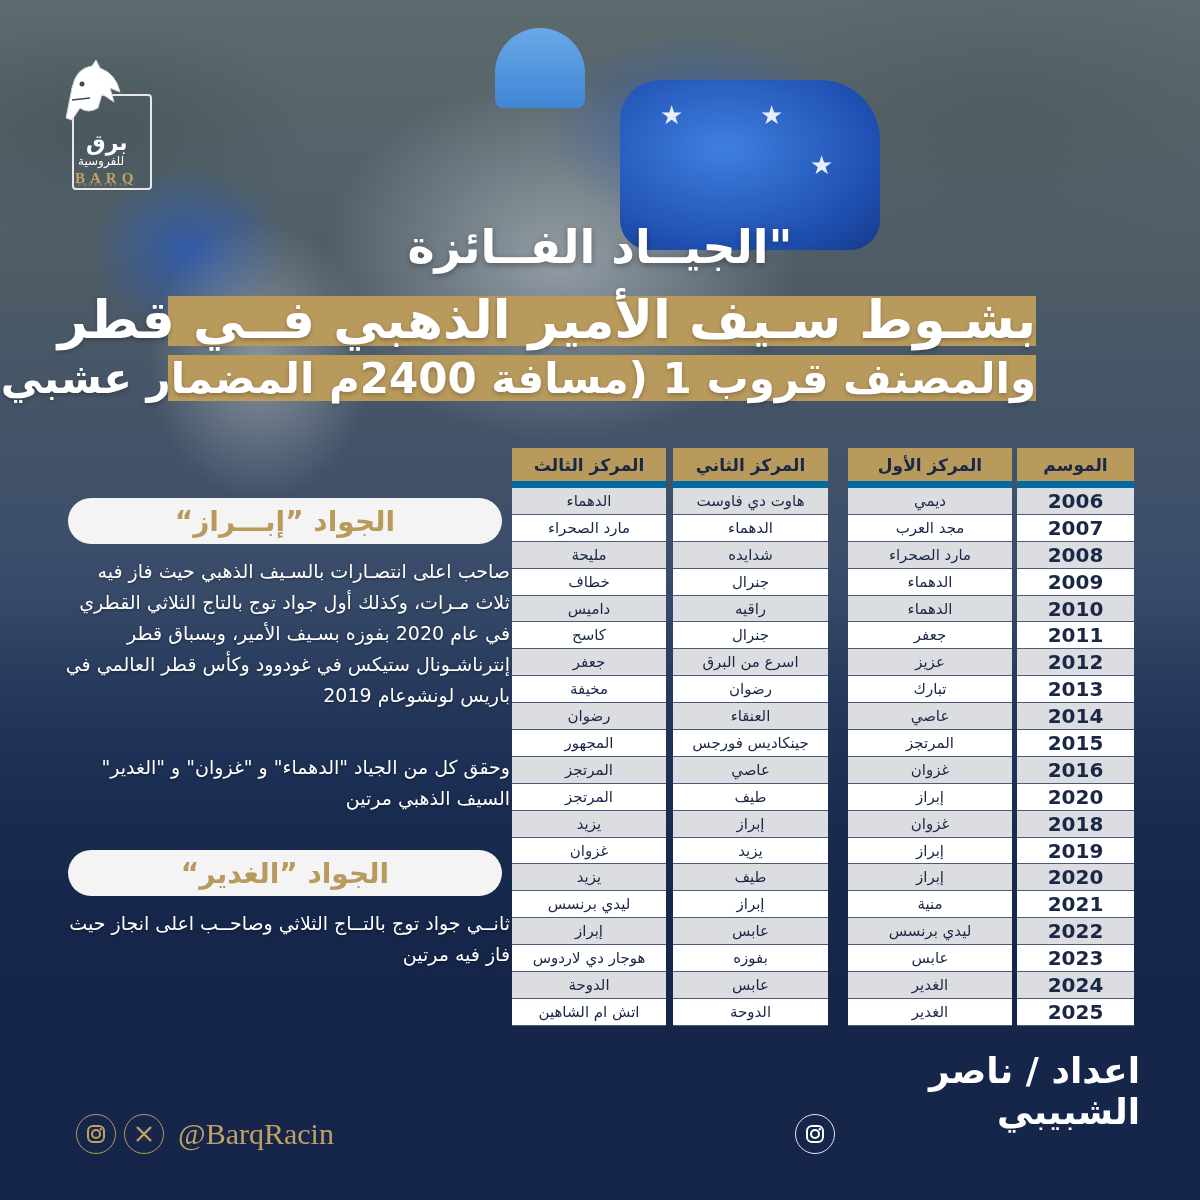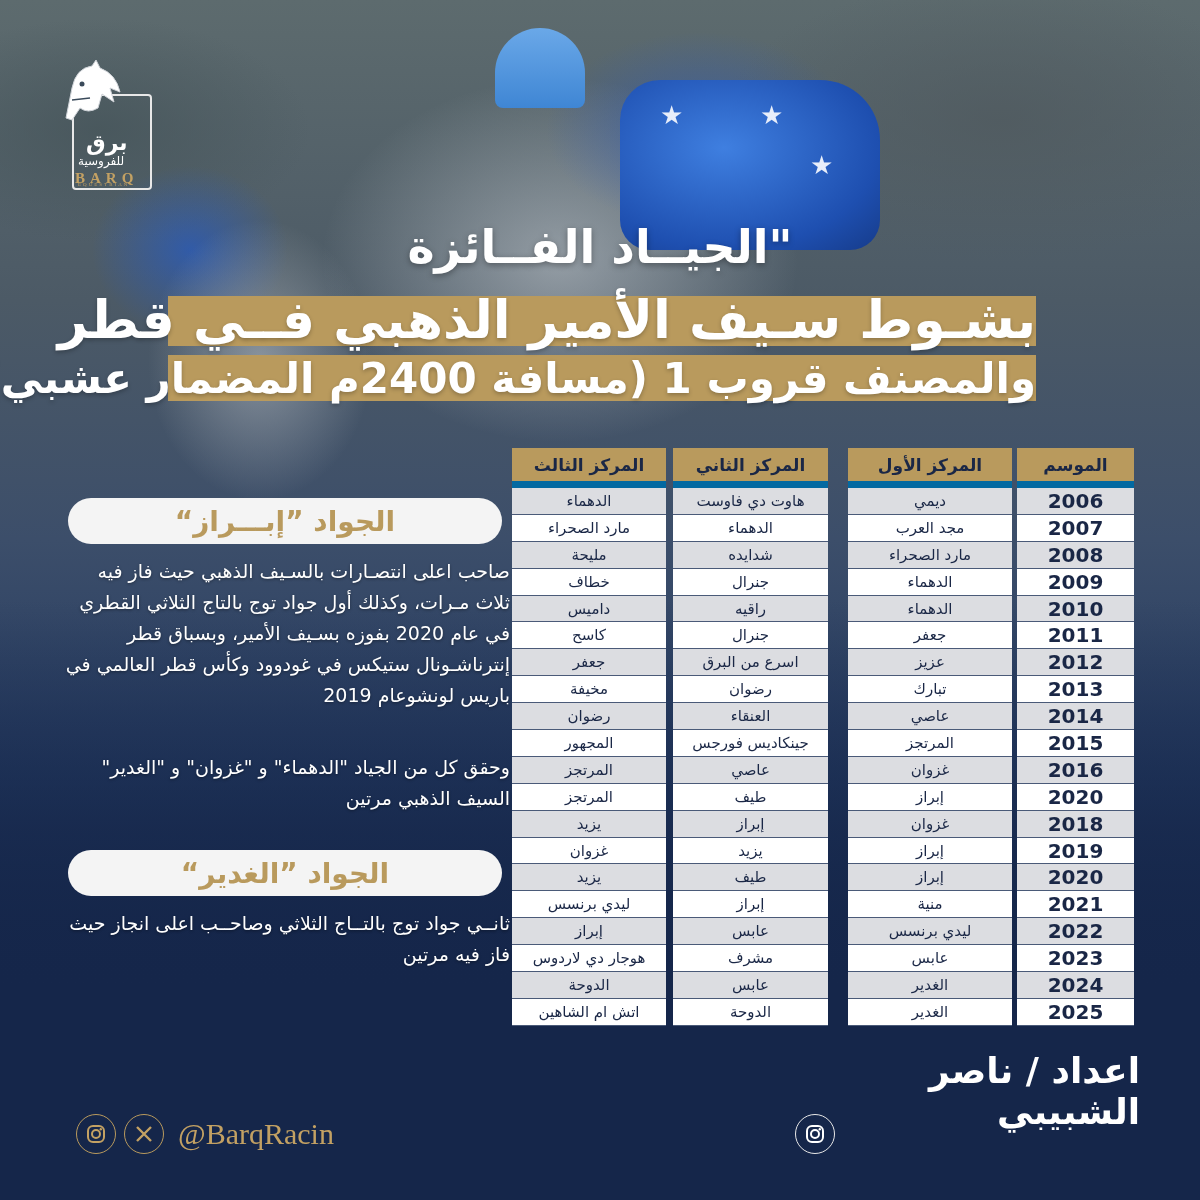--- a/index.html
+++ b/index.html
@@ -223,21 +223,21 @@
         <div class="cell">رضوان</div>
         <div class="cell">العنقاء</div>
         <div class="cell">جينكاديس فورجس</div>
         <div class="cell">عاصي</div>
         <div class="cell">طيف</div>
         <div class="cell">إبراز</div>
         <div class="cell">يزيد</div>
         <div class="cell">طيف</div>
         <div class="cell">إبراز</div>
         <div class="cell">عابس</div>
-        <div class="cell">مشرف</div>
+        <div class="cell">بفوزه</div>
         <div class="cell">عابس</div>
         <div class="cell">الدوحة</div>
       </div>
   </div>
   <div class="col" style="left:0px;width:154px">
     <div class="col-h">المركز الثالث</div>
     <div id="col-third">
         <div class="cell">الدهماء</div>
         <div class="cell">مارد الصحراء</div>
         <div class="cell">مليحة</div>

